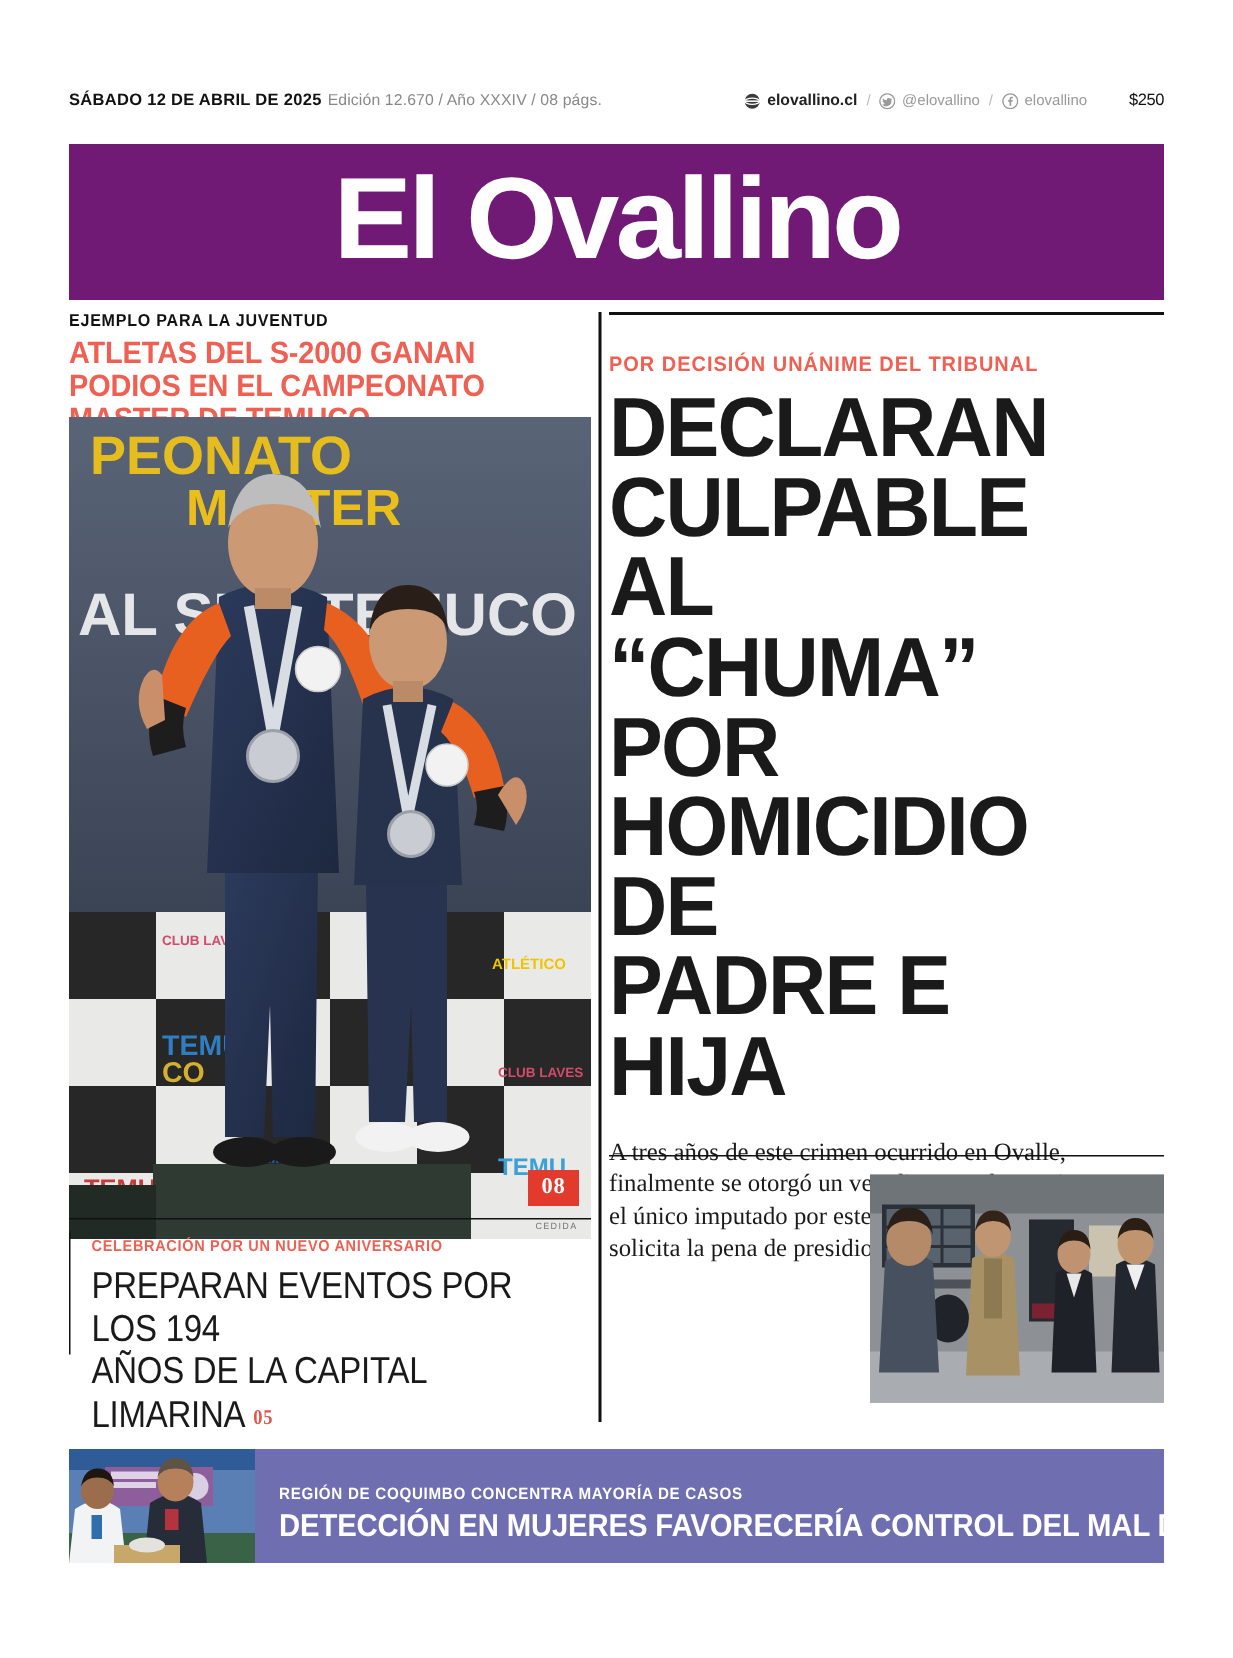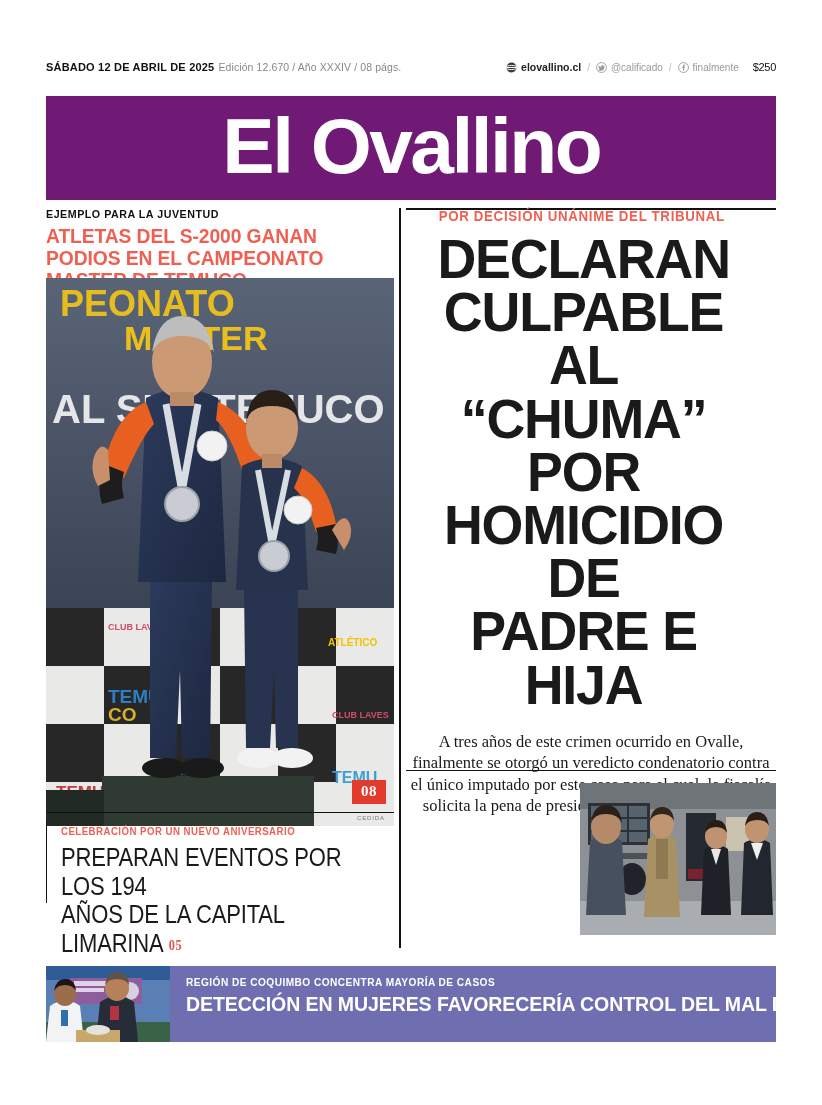--- a/index.html
+++ b/index.html
@@ -31,21 +31,21 @@
     white-space: nowrap;
   }
   .dateline .d-day {
     font-weight: bold;
     color: #111;
     font-size: 11px;
     letter-spacing: .2px;
   }
   .dateline .d-edit { color: #888; font-size: 10.5px; margin-left: 4px; }
 
-  .topright { display: flex; align-items: center; gap: 0; white-space: nowrap; }
+  .topright { display: flex; align-items: center; gap: 14px; white-space: nowrap; }
   .social { display: flex; align-items: center; gap: 4px; font-size: 10px; color: #999; }
   .social .s-site { color: #222; font-weight: bold; font-size: 10.5px; }
   .social .sep { color: #bbb; margin: 0 2px; }
   .ic {
     display: inline-block; width: 11px; height: 11px;
     border-radius: 50%; position: relative; vertical-align: -1px;
   }
   .ic svg { display: block; }
   .price {
     font-size: 11px; font-weight: normal; color: #111;
@@ -144,21 +144,21 @@
   .pageref {
     font-family: "Liberation Serif", serif; font-weight: bold;
     color: #e2554a; font-size: 14px; letter-spacing: .6px;
     vertical-align: 2px; display: inline-block; margin-left: 6px;
   }
 
   
   .right-top-rule {
     position: absolute; left: 0; top: 0; width: 370px; height: 1.6px; background: #111;
   }
-  .col-right .inner { padding-top: 0; text-align: center; }
+  .col-right .inner { padding-top: 26px; }
   .kicker-red-lg {
     font-family: "Liberation Sans Narrow", "Liberation Sans", sans-serif;
     font-weight: bold; font-size: 14px; color: #ef5f52;
     letter-spacing: .7px; transform: scaleX(.95); transform-origin: left center;
     white-space: nowrap; margin-bottom: 8px;
   }
   .lead-head {
     font-family: "Liberation Sans Narrow", "Liberation Sans", sans-serif;
     font-weight: bold; color: #1a1a1a;
     font-size: 56px; line-height: .95;
@@ -196,21 +196,21 @@
     letter-spacing: -.2px; transform: scaleX(.9); transform-origin: left top;
     text-transform: uppercase;
   }
   .cam-head .pageref { font-size: 13px; margin-left: 5px; }
 
   
   .banner {
     position: absolute; left: 46px; top: 966px;
     width: 730px; height: 76px;
     background: #6e6eb1;
-    display: flex; align-items: flex-start; overflow: hidden;
+    display: flex; align-items: center; overflow: hidden;
   }
   .banner-photo { width: 124px; height: 76px; overflow: hidden; flex: 0 0 124px; background: #4a6fa5; }
   .banner-photo svg { display: block; width: 100%; height: 100%; }
   .banner-text { position: relative; flex: 1; padding: 10px 14px 0 16px; }
   .banner-kicker {
     font-family: "Liberation Sans Narrow", "Liberation Sans", sans-serif;
     font-weight: bold; font-size: 11px; color: #fff;
     letter-spacing: .5px; transform: scaleX(.92); transform-origin: left center;
     white-space: nowrap; margin-bottom: 5px;
   }
@@ -240,29 +240,29 @@
             </svg>
         </span>
         <span class="s-site">elovallino.cl</span>
         <span class="sep">/</span>
         <span class="ic">
           <svg viewBox="0 0 12 12" width="11" height="11">
               <circle cx="6" cy="6" r="5.4" fill="none" stroke="#9a9a9a" stroke-width="1"></circle>
               <path d="M9 4.2c-.25.11-.5.18-.78.22.28-.17.5-.43.6-.75-.27.16-.56.27-.87.33a1.35 1.35 0 0 0-2.33.93c0 .11.01.21.03.31A3.85 3.85 0 0 1 2.86 3.8a1.36 1.36 0 0 0 .42 1.82 1.3 1.3 0 0 1-.61-.17v.02c0 .66.46 1.21 1.08 1.33-.11.03-.23.05-.36.05-.09 0-.17-.01-.25-.03a1.36 1.36 0 0 0 1.26.95 2.7 2.7 0 0 1-2.01.56A3.83 3.83 0 0 0 9 5.06v-.18c.19-.14.36-.32.5-.52z" fill="#9a9a9a"></path>
             </svg>
         </span>
-        <span>@calificado</span>
+        <span>@elovallino</span>
         <span class="sep">/</span>
         <span class="ic">
           <svg viewBox="0 0 12 12" width="11" height="11">
               <circle cx="6" cy="6" r="5.4" fill="none" stroke="#9a9a9a" stroke-width="1"></circle>
               <path d="M6.7 6.3h.95l.15-1.2H6.7v-.75c0-.35.1-.58.6-.58h.63V2.7a8.6 8.6 0 0 0-.93-.05c-.92 0-1.55.56-1.55 1.59v.86h-.98v1.2h.98v3.05H6.7z" fill="#9a9a9a"></path>
             </svg>
         </span>
-        <span>finalmente</span>
+        <span>elovallino</span>
       </div>
       <div class="price">$250</div>
     </div>
   </div>
 
   <div class="masthead">
     <div class="masthead-title">El Ovallino</div>
   </div>
 
   <div class="cols">

